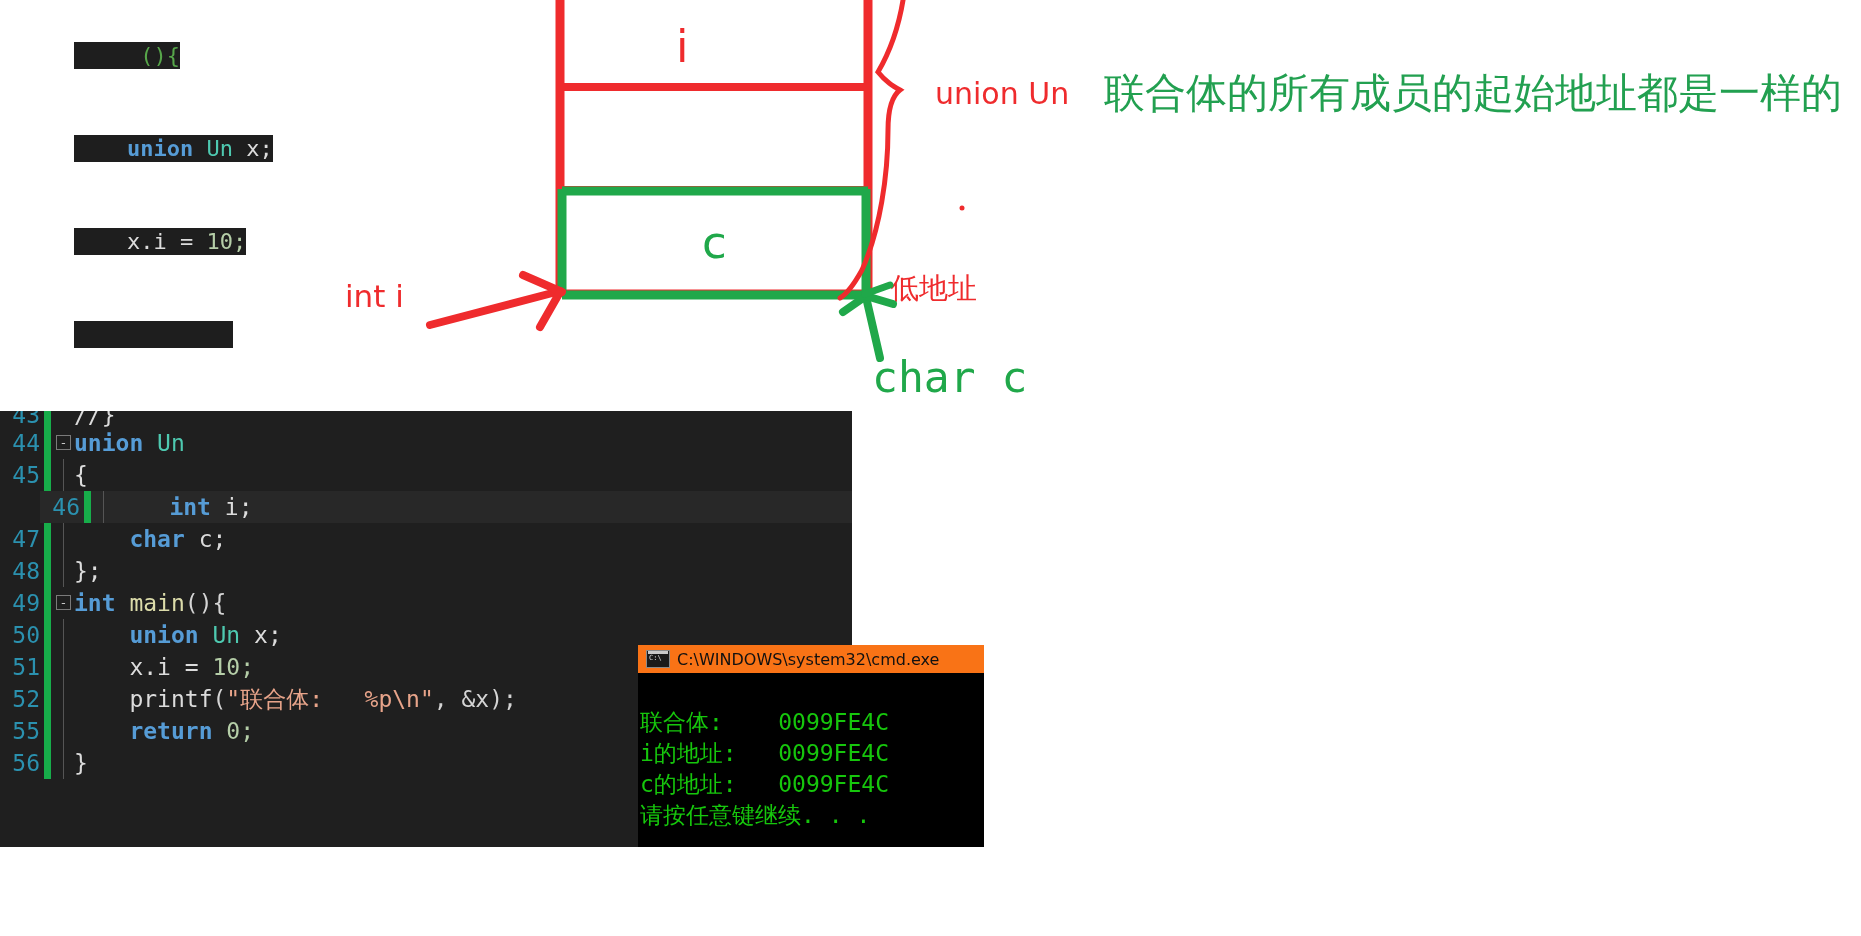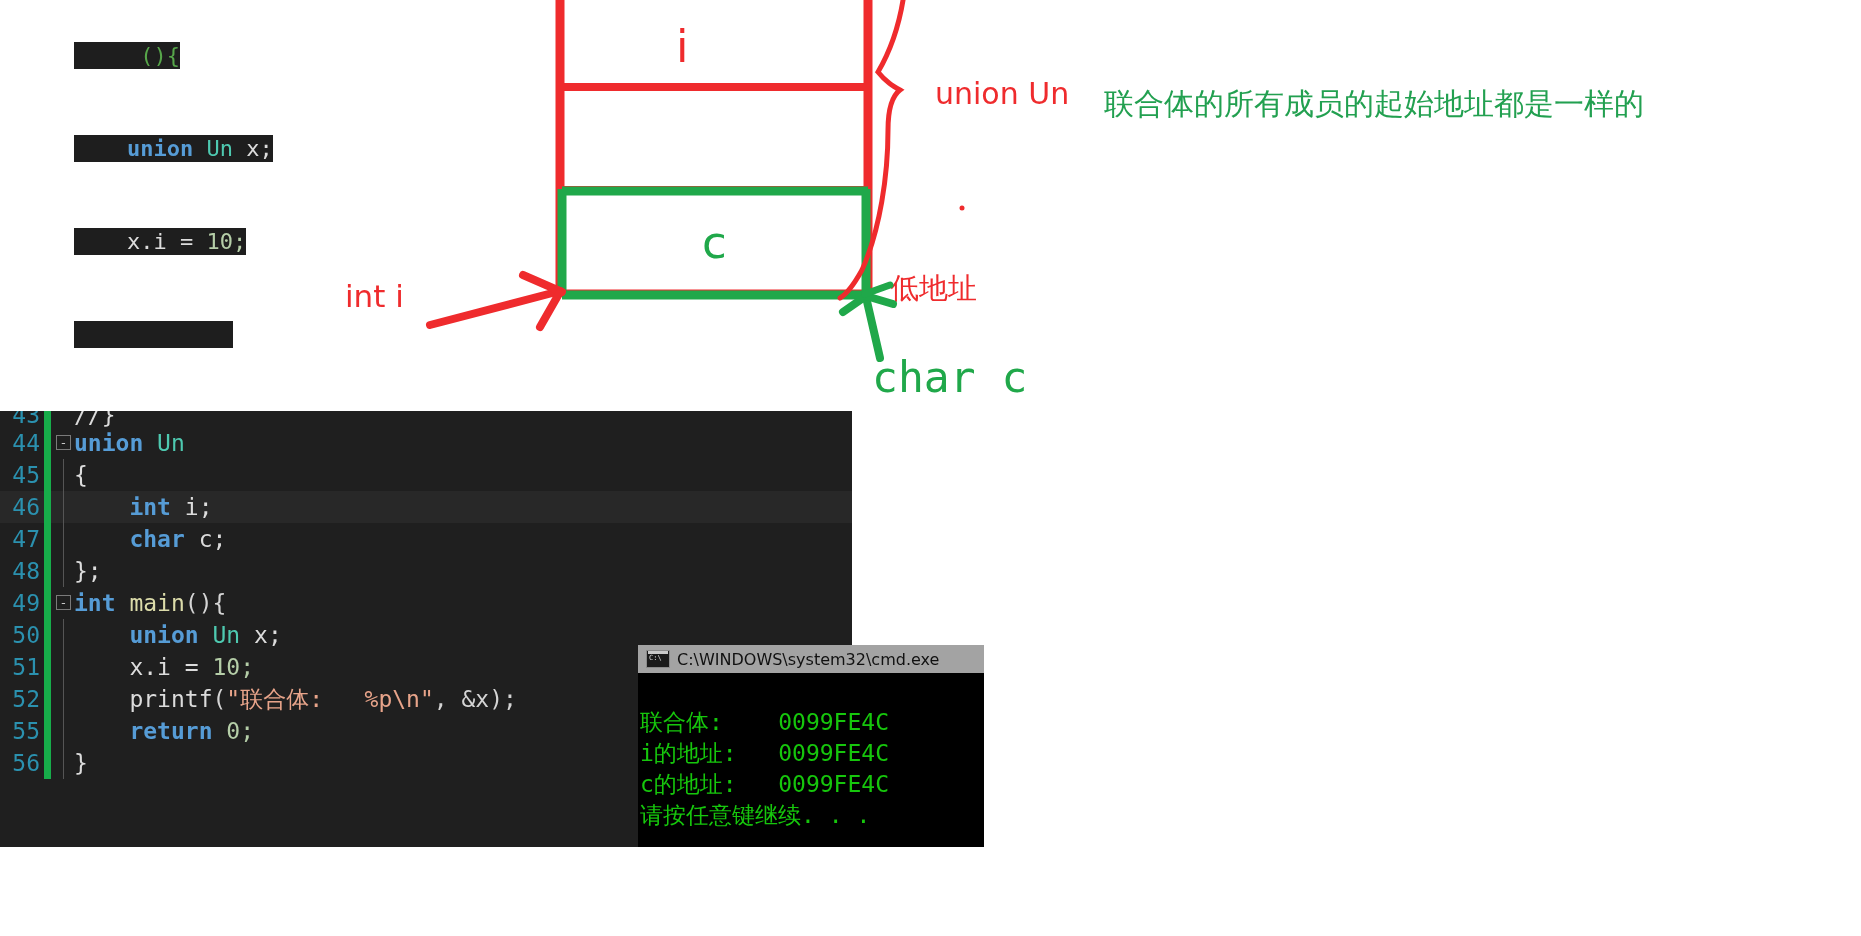--- a/index.html
+++ b/index.html
@@ -20,53 +20,53 @@
   .id{color:#dcdcdc;}
   .num{color:#b5cea8;}
   .pn{color:#d4d4d4;}
   .str{color:#e8a48a;}
   .cm{color:#57a64a;}
   .fn{color:#dcdcaa;}
   
   #diagram{position:absolute;left:0;top:0;width:1861px;height:400px;}
   
   #note{
-    position:absolute;left:1104px;top:68px;width:740px;
-    color:#22a050;font-size:30px;line-height:71px;
+    position:absolute;left:1104px;top:58px;width:740px;
+    color:#22a050;font-size:41px;line-height:71px;
     font-family:"DejaVu Sans", sans-serif;
   }
   
   #editor{
     position:absolute;left:0px;top:411px;width:852px;height:436px;
     background:#1f1f1f;overflow:hidden;
     font-family:"DejaVu Sans Mono","Liberation Mono",monospace;
     font-size:23px;
   }
   #editor .row{position:relative;height:32px;line-height:32px;white-space:pre;}
-  #editor .row.hl{background:#282828;}
+  #editor .row.hl{background:#282828;margin-left:40px;}
   #editor .row.clip{height:16px;line-height:8px;overflow:hidden;}
   #editor .gutter{
     position:absolute;left:0;top:0;width:40px;text-align:right;
     color:#2b91af;
   }
   #editor .changebar{position:absolute;left:44px;top:0;width:7px;height:100%;background:#17ad4a;}
   #editor .fold{
     position:absolute;left:56px;top:8px;width:15px;height:15px;
     border:1px solid #7a7a7a;color:#c8c8c8;font-size:13px;line-height:13px;
     text-align:center;box-sizing:border-box;
   }
   #editor .guide{position:absolute;left:63px;top:0;width:1px;height:100%;background:#555;}
   #editor .code{position:absolute;left:74px;top:0;color:#dcdcdc;}
   
   #console{
     position:absolute;left:638px;top:645px;width:346px;height:202px;
     background:#000000;overflow:hidden;
   }
   #console .titlebar{
-    height:28px;background:#a3a3a3;display:flex;align-items:center;
+    height:28px;background:#f97316;display:flex;align-items:center;
     padding-left:8px;box-sizing:border-box;
   }
   #console .cmd-icon{
     width:22px;height:16px;background:#1a1a1a;border:1px solid #8a8a8a;
     margin-right:7px;position:relative;flex:none;
   }
   #console .cmd-icon:before{
     content:"";position:absolute;left:1px;top:0;right:1px;height:3px;background:#c9c9c9;
   }
   #console .cmd-icon:after{

